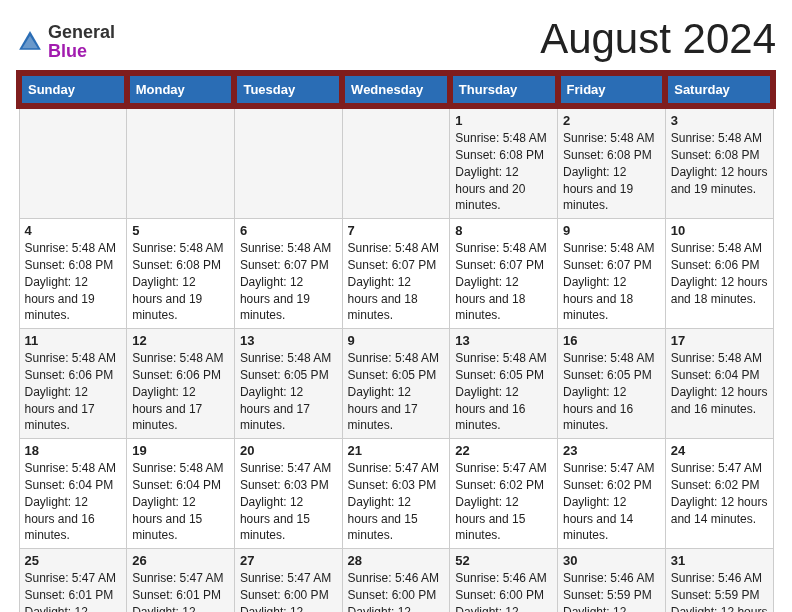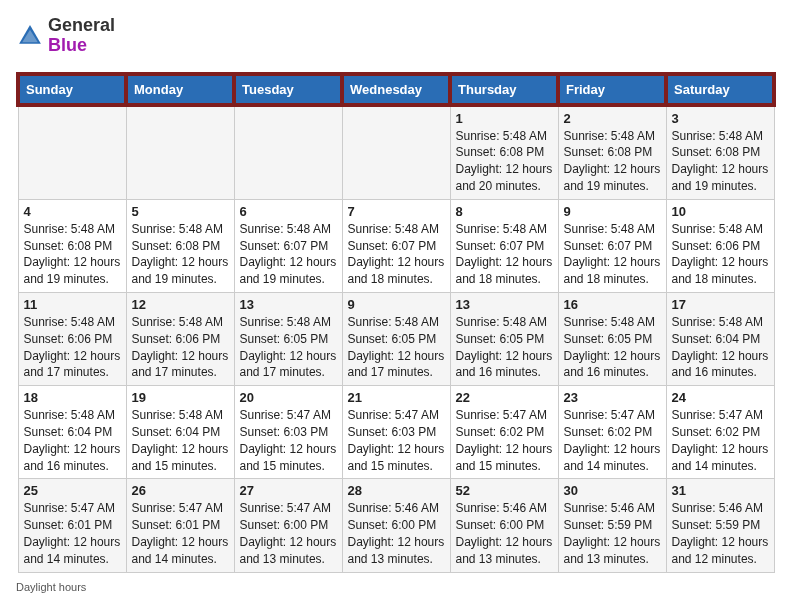--- a/index.html
+++ b/index.html
@@ -7,21 +7,21 @@
       font-family: Arial, sans-serif;
       background: #fff;
       width: 792px;
       min-height: 612px;
       padding: 16px;
     }
     .header {
       display: flex;
       justify-content: space-between;
       align-items: flex-end;
-      margin-bottom: 16px;
+      margin-bottom: 8px;
     }
     .logo {
       display: flex;
       align-items: center;
       gap: 4px;
     }
     .logo-text {
       font-size: 18px;
       font-weight: bold;
       line-height: 1.1;
@@ -50,21 +50,21 @@
       border-collapse: collapse;
       table-layout: fixed;
     }
     thead tr th {
       background-color: #2a6db5;
       color: #fff;
       text-align: left;
       padding: 6px 6px;
       font-size: 13px;
       font-weight: bold;
-      border: 4px solid #7f1d1d;
+      border: 6px solid #7f1d1d;
     }
     tbody tr td {
       border: 1px solid #ccc;
       vertical-align: top;
       padding: 4px 5px;
       font-size: 10.5px;
       color: #222;
       min-height: 80px;
       height: 90px;
     }
@@ -99,20 +99,21 @@
     <svg class="logo-icon" viewBox="0 0 36 36" xmlns="http://www.w3.org/2000/svg">
       <polygon points="18,4 32,28 4,28" fill="#2a6db5"></polygon>
       <polygon points="18,10 28,26 8,26" fill="#fff" opacity="0.3"></polygon>
     </svg>
     <div class="logo-text">
       <span class="logo-general">General</span><br>
       <span class="logo-blue">Blue</span>
     </div>
   </div>
   <div class="title-block">
+    <div class="month-title">August 2024</div>
   </div>
 </div>
 
 <table>
   <thead>
     <tr>
     <th>Sunday</th>
         <th>Monday</th>
         <th>Tuesday</th>
         <th>Wednesday</th>

